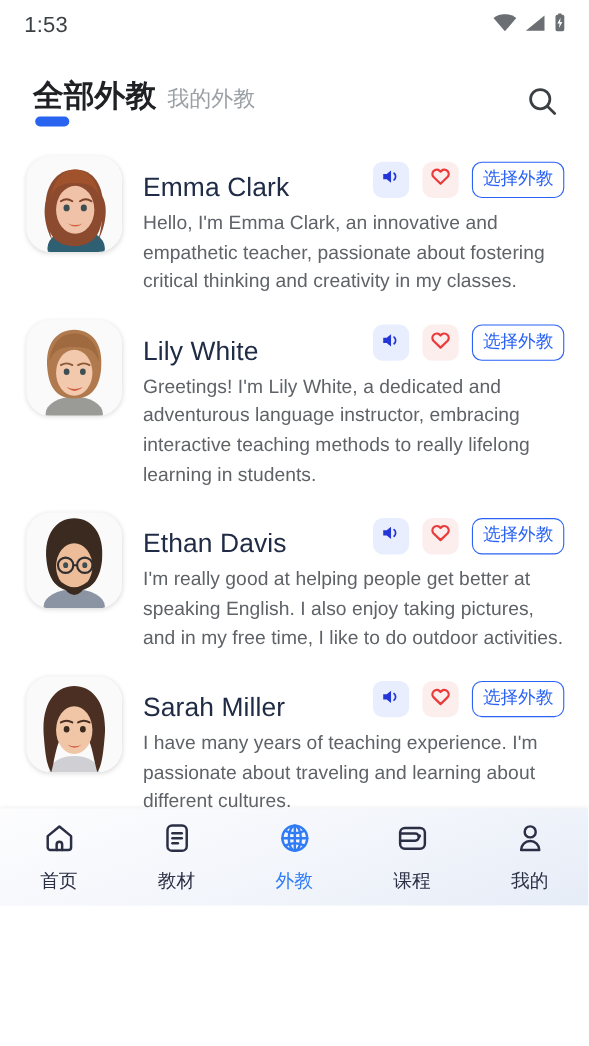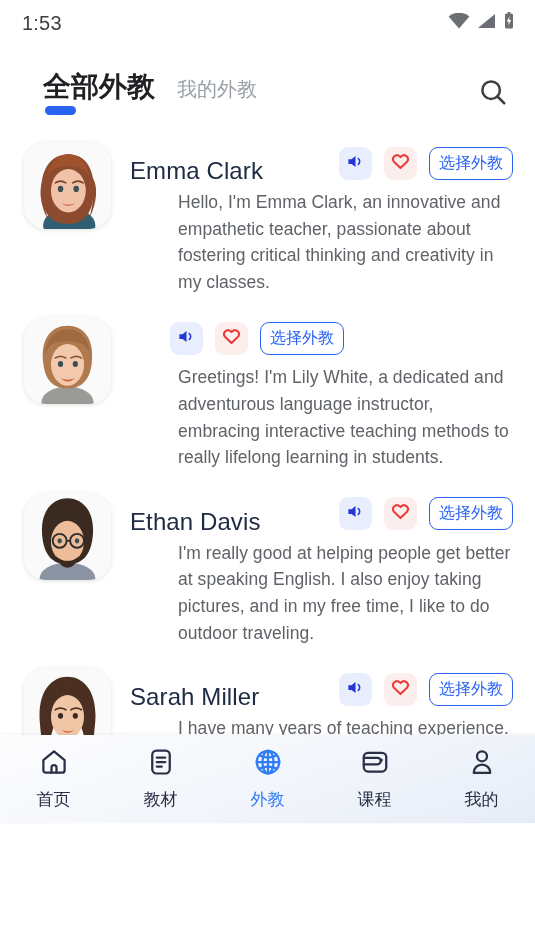--- a/index.html
+++ b/index.html
@@ -17,21 +17,21 @@
     justify-content:space-between; padding:0 20px 0 22px;
   }
   .clock { font-size:20px; color:#3c4043; letter-spacing:.2px; }
   .sysicons { display:flex; align-items:center; gap:7px; }
 
   
   .header {
     display:flex; align-items:flex-start;
     padding:26px 22px 0 30px; height:84px;
   }
-  .tabs { display:flex; align-items:baseline; gap:22px; flex:1;margin-left:13px; }
+  .tabs { display:flex; align-items:baseline; gap:10px; flex:1; }
   .tab { position:relative; padding-bottom:14px; cursor:pointer; }
   .tab-label { font-size:20px; color:#9aa0a6; line-height:1.1; white-space:nowrap; }
   .tab.active .tab-label { color:#202124; font-weight:700; font-size:28px; }
   .tab-underline {
     position:absolute; left:2px; bottom:2px;
     width:31px; height:9px; border-radius:5px; background:#2864f0;
   }
   .search-btn {
     width:40px; height:40px; display:flex;
     align-items:center; justify-content:center; cursor:pointer; margin-top:2px;
@@ -48,36 +48,36 @@
     background:#fbfbfc; overflow:hidden; position:relative;
     box-shadow:0 1px 4px rgba(60,64,67,.16);
   }
   .avatar svg { display:block; width:100%; height:100%; }
   .card-body { flex:1; padding-left:19px; min-width:0; }
   .card-top { display:flex; align-items:center; height:42px; }
   .tname {
     font-size:24px; color:#202b45; letter-spacing:.1px;
     white-space:nowrap; overflow:hidden; flex:1;margin-top:16px;
   }
-  .acts { display:flex; align-items:center; gap:12px;margin-left:40px; }
+  .acts { display:flex; align-items:center; gap:12px; }
   .ibtn {
     width:33px; height:33px; border-radius:9px;
     display:flex; align-items:center; justify-content:center; cursor:pointer;
   }
   .ibtn.speak { background:#e8eefe; }
   .ibtn.fav   { background:#fdeeee; }
   .select-btn {
     border:1.6px solid #2a62f5; color:#2a62f5; background:#fff;
     border-radius:9px; font-size:16px; line-height:1;
     padding:7px 9px 8px; cursor:pointer; white-space:nowrap;
     font-family:"Liberation Sans","DejaVu Sans",sans-serif;
   }
   .bio {
     margin-top:5px; font-size:17.5px; line-height:1.52;
-    color:#5f6368; letter-spacing:.05px;margin-left:48px;
+    color:#5f6368; letter-spacing:.05px;
   }
 
   
   .bottomnav {
     position:absolute; left:0; right:0; bottom:0; height:88px;
     display:flex; align-items:center;
     background:linear-gradient(160deg,#fdfdfe 0%,#f2f5fb 55%,#e6ecf7 100%);
     box-shadow:0 -1px 3px rgba(60,64,67,.07);
   }
   .nav-item {
@@ -188,20 +188,21 @@
           <ellipse cx="50" cy="55" rx="19" ry="24" fill="#f2c9ad"></ellipse>
           <path d="M24 44c2-20 12-30 26-30s25 10 26 30c-4-12-10-16-26-16s-22 4-26 16Z" fill="#a06a40"></path>
           <ellipse cx="42" cy="54" rx="3" ry="3.4" fill="#3d4f52"></ellipse>
           <ellipse cx="59" cy="54" rx="3" ry="3.4" fill="#3d4f52"></ellipse>
           <path d="M36 47q6-3.5 12 0M54 47q6-3.5 12 0" stroke="#8a5a34" stroke-width="2" fill="none" stroke-linecap="round"></path>
           <path d="M42 70q8 8 17 0q-9 4-17 0Z" fill="#cf5f42"></path>
         </svg>
       </div>
       <div class="card-body">
         <div class="card-top">
+          <div class="tname">Lily White</div>
           <div class="acts">
             <div class="ibtn speak">
               <span>
                 <svg width="19" height="19" viewBox="0 0 24 24" fill="#2536d6">
                   <path d="M3 9v6h4l5 4V5L7 9H3Z"></path>
                   <path d="M15.5 8.2a5 5 0 0 1 0 7.6" stroke="#2536d6" stroke-width="2" fill="none" stroke-linecap="round"></path>
                 </svg>
               </span>
             </div>
             <div class="ibtn fav">
@@ -249,21 +250,21 @@
             <div class="ibtn fav">
               <span>
                 <svg width="19" height="19" viewBox="0 0 24 24" fill="none" stroke="#ea3b3b" stroke-width="2.6" stroke-linejoin="round">
                   <path d="M12 20.3 3.8 12.3a5 5 0 0 1 7.2-6.9l1 1 1-1a5 5 0 0 1 7.2 6.9Z"></path>
                 </svg>
               </span>
             </div>
             <button class="select-btn">选择外教</button>
           </div>
         </div>
-        <div class="bio">I'm really good at helping people get better at speaking English. I also enjoy taking pictures, and in my free time, I like to do outdoor traveling.</div>
+        <div class="bio">I'm really good at helping people get better at speaking English. I also enjoy taking pictures, and in my free time, I like to do outdoor activities.</div>
       </div>
     </div>
 
     <div class="card">
       <div class="avatar">
         <svg viewBox="0 0 100 100">
           <rect width="100" height="100" fill="#fafafb"></rect>
           <ellipse cx="50" cy="99" rx="26" ry="16" fill="#cfcfd4"></ellipse>
           <path d="M18 60c-2-34 14-50 32-50s34 16 32 50c-2 26-4 34-8 40-6-22-6-44-24-44s-18 22-24 44c-4-6-6-14-8-40Z" fill="#4a2f22"></path>
           <ellipse cx="50" cy="56" rx="19" ry="25" fill="#f0c6a6"></ellipse>

